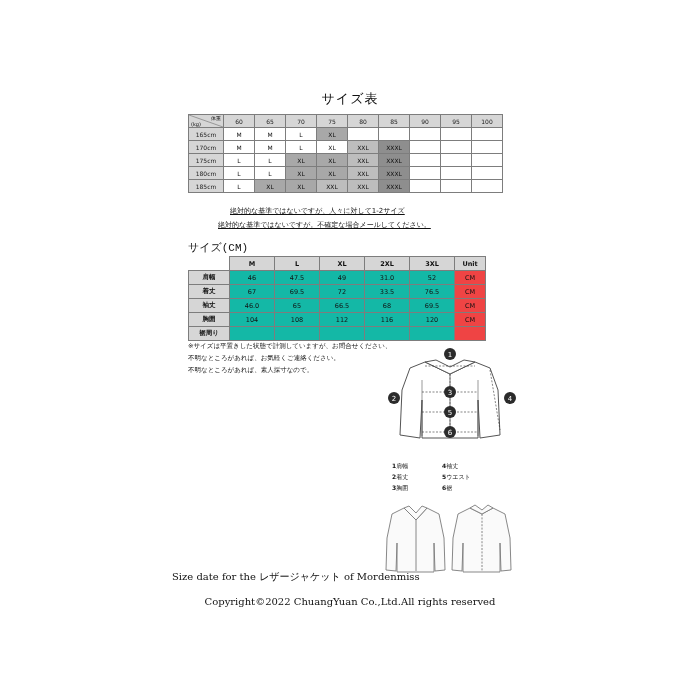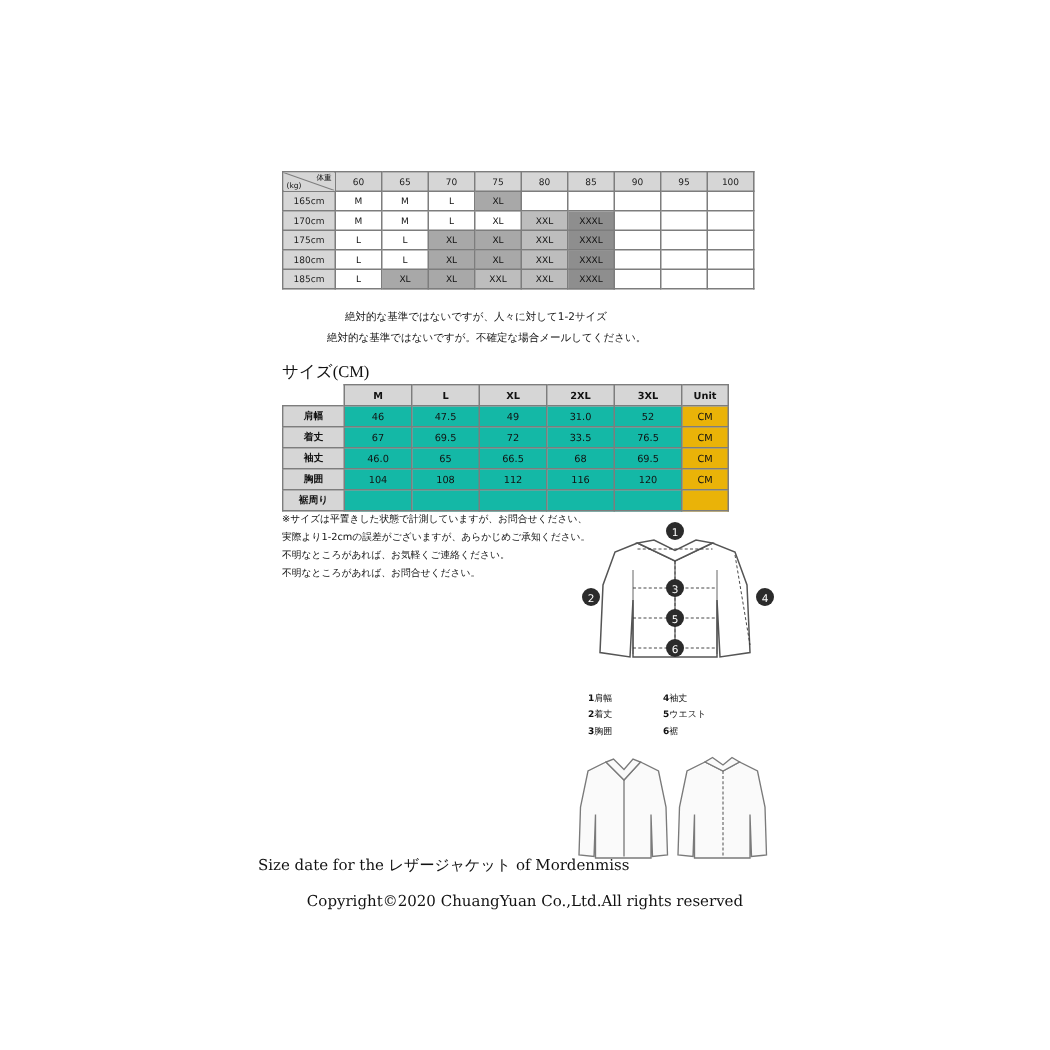--- a/index.html
+++ b/index.html
@@ -58,41 +58,42 @@
   .corner .slash{
     position:absolute;left:0;top:0;width:100%;height:100%;
   }
   
   .note{
     position:absolute;
     font-size:7px;
     line-height:12px;
     font-family:"DejaVu Sans", sans-serif;
     color:#111;
+    text-decoration:underline;
   }
   .note1{left:60px;top:117px;}
   .note2{left:48px;top:131px;}
   
   .cmhead{
     position:absolute;left:18px;top:152px;
     font-size:11px;
-    font-family:Liberation Serif, serif;
+    font-family:Liberation Mono, monospace;
   }
   .cm{
     position:absolute;left:18px;top:168px;
     font-size:6.5px;
     font-family:"DejaVu Sans", sans-serif;
   }
   .cm td{
     border:1px solid #7d7d7d;
     height:13px;text-align:center;vertical-align:middle;padding:0;
   }
   .cm td.lbl{width:40px;background:#d6d6d6;font-weight:bold;}
   .cm td.val{width:44px;background:#14b8a6;}
-  .cm td.unit{width:30px;background:#eab308;}
+  .cm td.unit{width:30px;background:#ef4444;}
   .cm tr.head td{background:#d6d6d6;font-weight:bold;}
   .cm tr.head td.first{background:#ffffff;border:none;}
   
   .midnote{
     position:absolute;left:18px;top:252px;
     font-size:6.5px;line-height:12px;
     font-family:"DejaVu Sans", sans-serif;
   }
   
   .diagram{
@@ -122,20 +123,21 @@
     font-family:"DejaVu Serif", serif;
     color:#111;
   }
 </style>
 </head>
 <body>
 
 <div id="page">
   <div id="sheet">
 
+    <div class="title">サイズ表</div>
 
     <table class="grid">
       <tbody>
           <tr>
         <td class="corner">
           <svg class="slash" viewBox="0 0 34 12" preserveAspectRatio="none">
             <line x1="0" y1="0" x2="34" y2="12" stroke="#7d7d7d" stroke-width="0.7"></line>
           </svg>
           <span class="w">体重</span>
           <span class="h">(kg)</span>
@@ -271,23 +273,22 @@
         <td class="val"></td>
         <td class="val"></td>
         <td class="val"></td>
         <td class="unit"></td>
       </tr>
     </tbody>
       </table>
 
     <div class="midnote">
       <div>※サイズは平置きした状態で計測していますが、お問合せください、</div>
-      <div>実際より1-2cmの誤差がございますが、あらかじめご承知ください。</div>
       <div>不明なところがあれば、お気軽くご連絡ください。</div>
-      <div>不明なところがあれば、お問合せください。</div>
+      <div>不明なところがあれば、素人採寸なので。</div>
     </div>
 
     <div class="diagram">
       <svg viewBox="0 0 140 120" width="140" height="120">
 
         <path d="M45 22 L30 28 L22 50 L20 95 L40 98 L42 60 L42 98 L98 98 L98 60 L100 98 L120 95 L118 50 L110 28 L95 22 L70 34 Z" fill="#ffffff" stroke="#555" stroke-width="1"></path>
 
         <path d="M45 22 L70 34 L95 22 L84 20 L70 27 L56 20 Z" fill="#ffffff" stroke="#555" stroke-width="1"></path>
         <line x1="70" y1="34" x2="70" y2="96" stroke="#555" stroke-width="0.8"></line>
 
@@ -339,16 +340,16 @@
 
         <g stroke="#7a7a7a" stroke-width="0.9" fill="#fafafa">
           <path d="M88 10 L76 16 L71 40 L70 72 L80 73 L81 45 L81 74 L118 74 L118 45 L119 73 L129 72 L128 40 L123 16 L111 10 L100 16 Z"></path>
           <path d="M88 10 L100 16 L111 10 L106 7 L100 12 L93 7 Z"></path>
           <line x1="100" y1="16" x2="100" y2="73" stroke-dasharray="2,1.4"></line>
         </g>
       </svg>
     </div>
 
     <div class="footer1">Size date for the レザージャケット of Mordenmiss</div>
-    <div class="footer2">Copyright©2020 ChuangYuan Co.,Ltd.All rights reserved</div>
+    <div class="footer2">Copyright©2022 ChuangYuan Co.,Ltd.All rights reserved</div>
 
   </div>
 </div>
 
 </body></html>

